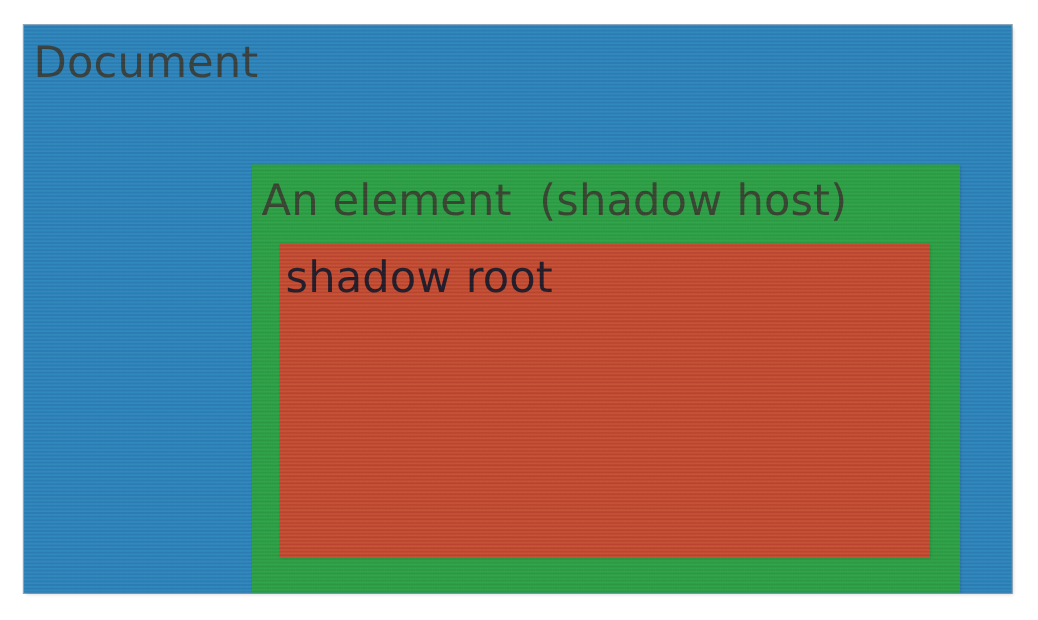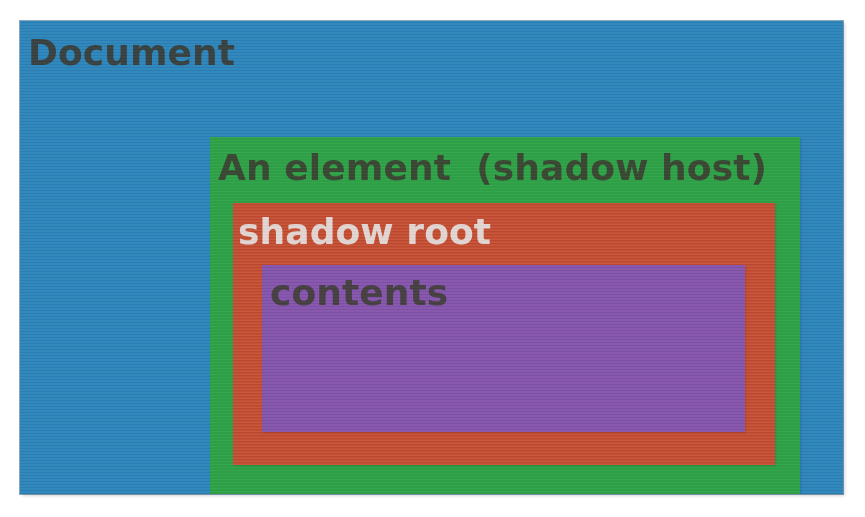--- a/index.html
+++ b/index.html
@@ -40,21 +40,21 @@
       repeating-linear-gradient(0deg,   rgba(255,255,255,.9) 0 1px, rgba(0,0,0,.9) 1px 2px),
       repeating-linear-gradient(90deg,  rgba(255,255,255,.9) 0 1px, rgba(0,0,0,.9) 1px 2px);
     background-size: 3px 3px, 2px 2px;
     mix-blend-mode: overlay;
   }
 
   .box-label {
     position: absolute;
     white-space: pre;
     color: #3b3a30;
-    font-weight: 700;
+    font-weight: 400;
     font-size: 36px;
     line-height: 1;
     letter-spacing: .1px;
     opacity: .88;
     text-align: center;
   }
 
   
   #document-box {
     left: 20px;
@@ -118,23 +118,20 @@
 
 <div id="diagram-canvas">
 
   <div class="box" id="document-box" style="background: rgb(46, 130, 184);">
     <span class="box-label" style="color: rgb(59, 58, 48);">Document</span>
 
     <div class="box" id="shadow-host-box" style="background: rgb(46, 158, 70);">
       <span class="box-label" style="color: rgb(59, 58, 48);">An element  (shadow host)</span>
 
       <div class="box" id="shadow-root-box" style="background: rgb(192, 75, 50);">
-        <span class="box-label" style="color: #e5e5e5;">shadow root</span>
+        <span class="box-label" style="color: #0f172a;">shadow root</span>
 
-        <div class="box" id="contents-box" style="background: rgb(123, 79, 165);">
-          <span class="box-label" style="color: rgb(59, 58, 48);">contents</span>
-        </div>
 
       </div>
     </div>
   </div>
 
 </div>
 
 </body></html>

